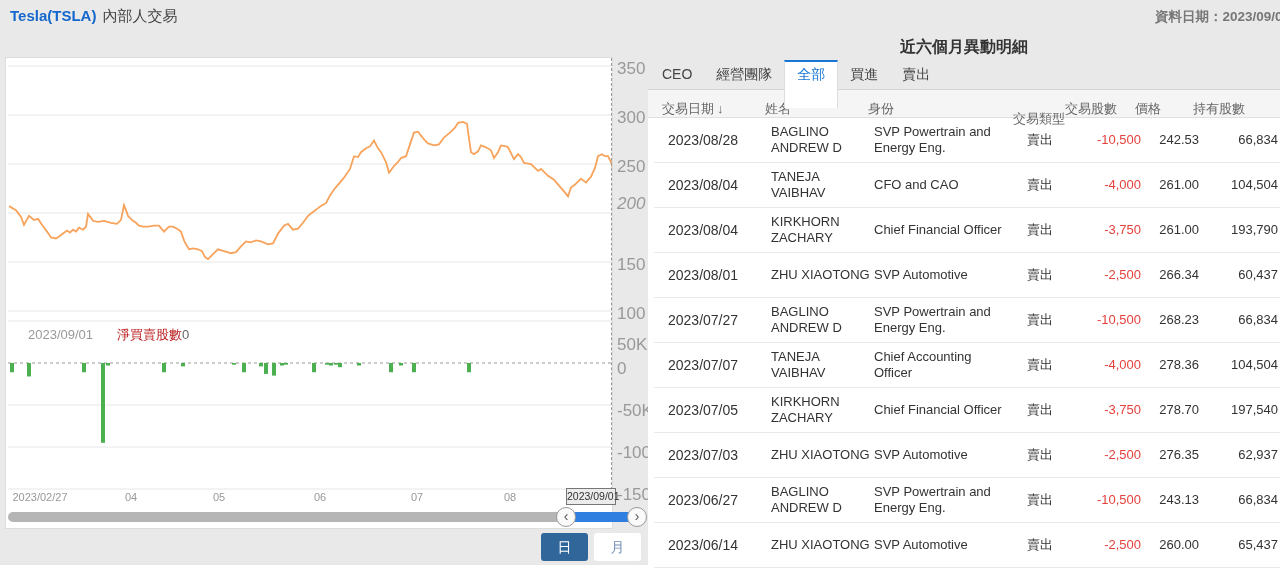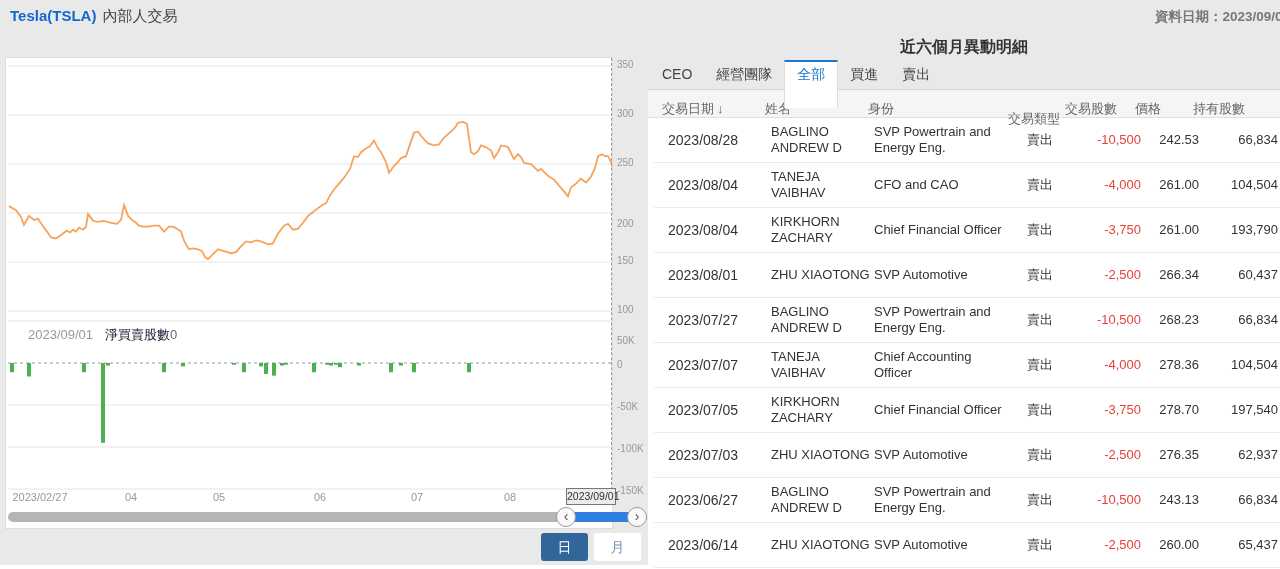--- a/index.html
+++ b/index.html
@@ -16,22 +16,22 @@
 
   
   #chart-title{left:0;top:36px;width:640px;text-align:center;font-size:15px;font-weight:bold;color:#333;}
   #chart-card{left:5px;top:57px;width:606px;height:470px;background:#fff;border:1px solid #ddd;}
   #price-svg{left:6px;top:58px;}
   #vol-svg{left:6px;top:318px;}
   .hover-line{font-size:13px;color:#999;white-space:nowrap;}
   #price-hover{left:28px;top:66px;}
   #vol-hover{left:28px;top:326px;}
   .hover-val-orange{color:#f08317;margin-left:12px;}
-  .hover-val-gray{color:#0f172a;margin-left:12px;}
-  .yaxis-label{position:absolute;left:617px;width:34px;font-size:10px;color:#999;white-space:nowrap;}
+  .hover-val-gray{color:#b91c1c;margin-left:24px;}
+  .yaxis-label{position:absolute;left:617px;width:34px;font-size:17px;color:#999;white-space:nowrap;}
   .xaxis-label{position:absolute;top:491px;width:90px;text-align:center;font-size:11px;color:#999;}
   #crosshair-v{left:611px;top:58px;height:447px;width:0;border-left:1px dashed #999;}
   #cursor-box{left:566px;top:488px;width:48px;height:15px;background:#ececec;border:1px solid #777;
               font-size:10.5px;color:#333;text-align:center;line-height:15px;z-index:4;}
   
   #scroll-track{left:8px;top:512px;width:630px;height:10px;border-radius:5px;background:#b5b5b5;}
   #scroll-thumb{left:575px;top:512px;width:54px;height:10px;background:#2e7fe0;}
   .scroll-btn{position:absolute;top:507px;width:20px;height:20px;border-radius:50%;background:#fafafa;
               border:1px solid #999;box-sizing:border-box;color:#555;font-size:14px;line-height:17px;
               text-align:center;z-index:5;}
@@ -54,21 +54,21 @@
   .trow{display:grid;grid-template-columns:103px 103px 135px 62px 70px 58px 79px;
         padding-left:14px;padding-right:8px;align-items:center;box-sizing:border-box;width:632px;}
   #thead{left:648px;top:90px;height:28px;background:#f5f5f5;color:#666;font-size:13px;
          border-bottom:1px solid #e0e0e0;}
   #tbody{left:648px;top:118px;width:632px;height:451px;overflow:hidden;padding-left:6px;}
   #tbody .trow{height:45px;border-bottom:1px solid #eaeaea;font-size:13px;color:#333;line-height:16px;}
   .c-date{font-size:14px;}
   .c-type{text-align:center;}
   .c-shares{text-align:right;color:#e5413c;}
   .c-price,.c-hold{text-align:right;}
-  .h-center{text-align:center;margin-top:20px;}
+  .h-center{text-align:right;margin-top:20px;}
   .h-right{text-align:left;}
   .sort-icon{color:#666;margin-left:3px;font-size:13px;}
 </style>
 </head>
 <body>
 
 <div id="page">
 
   <div id="topbar" class="abs">
     <div id="ticker" class="abs">
@@ -121,21 +121,21 @@
     </svg>
 
   <div id="vol-hover" class="abs hover-line">
     <span>2023/09/01</span><span class="hover-val-gray">淨買賣股數</span><span style="color:#666">0</span>
   </div>
 
   <div id="price-yaxis">
       <div class="yaxis-label" style="top: 59px;">350</div>
       <div class="yaxis-label" style="top: 108px;">300</div>
       <div class="yaxis-label" style="top: 157px;">250</div>
-      <div class="yaxis-label" style="top: 218px;">200</div>
+      <div class="yaxis-label" style="top: 194px; font-style: italic;">200</div>
       <div class="yaxis-label" style="top: 255px;">150</div>
       <div class="yaxis-label" style="top: 304px;">100</div>
     </div>
   <div id="vol-yaxis">
       <div class="yaxis-label" style="top: 335px;">50K</div>
       <div class="yaxis-label" style="top: 359px;">0</div>
       <div class="yaxis-label" style="top: 401px;">-50K</div>
       <div class="yaxis-label" style="top: 443px;">-100K</div>
       <div class="yaxis-label" style="top: 485px;">-150K</div>
     </div>

